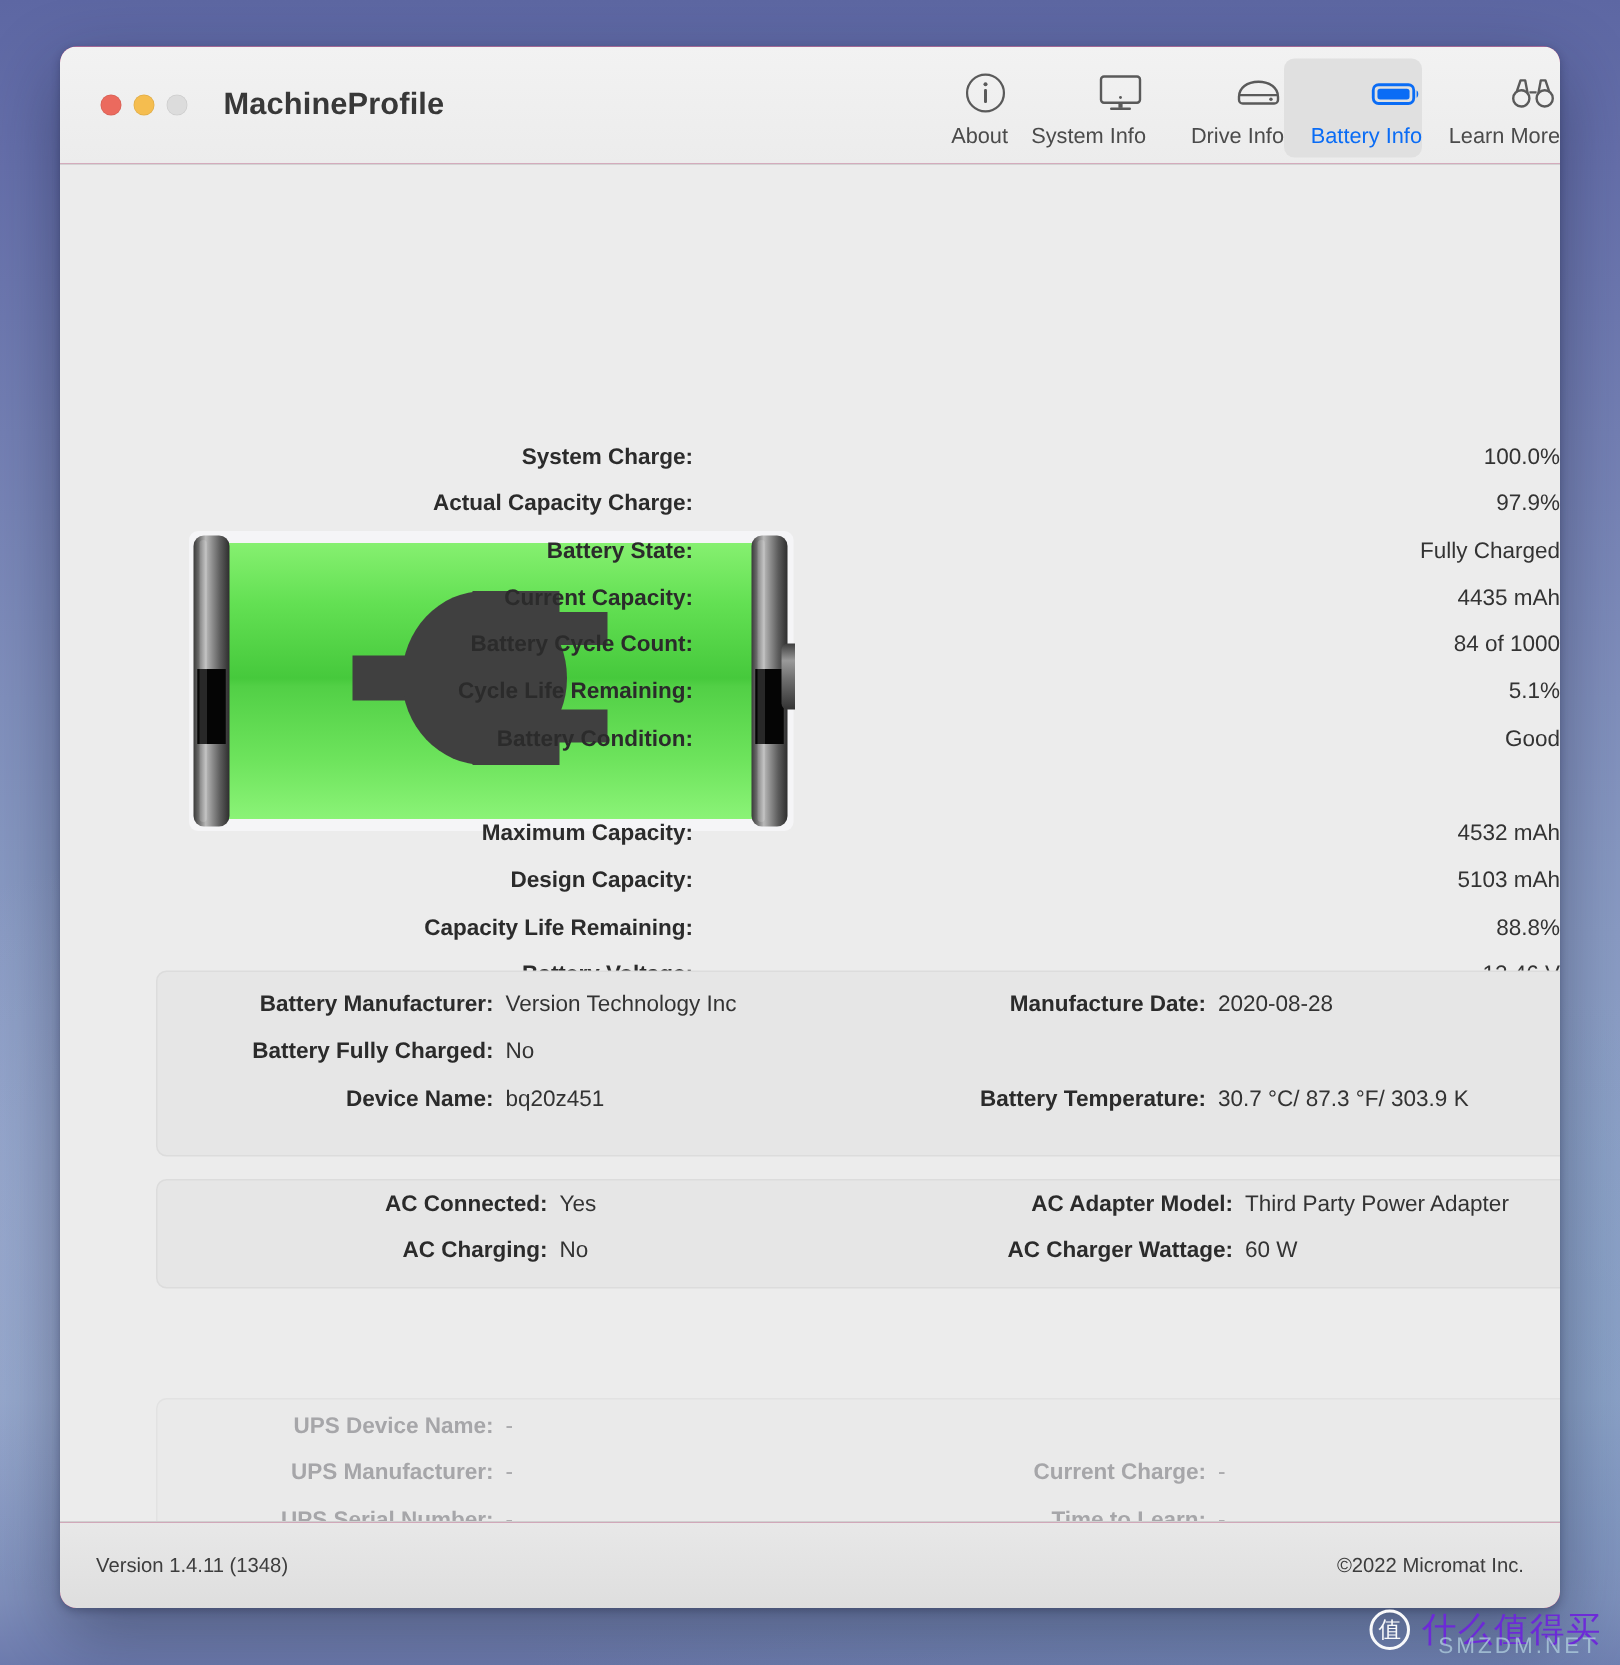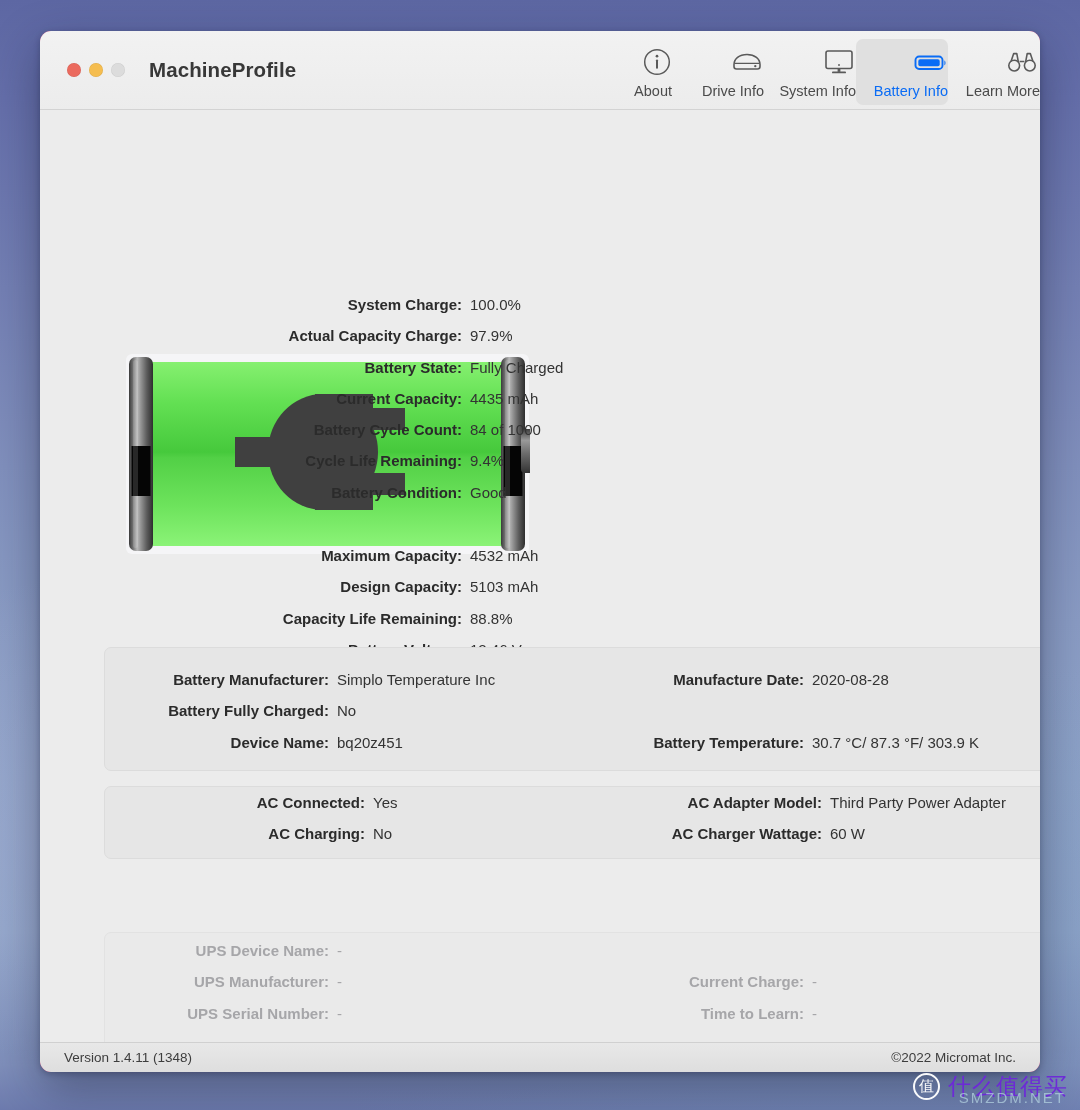--- a/index.html
+++ b/index.html
@@ -129,20 +129,21 @@
   
   .info-block {
     position: absolute;
     left: 0;
     width: 1000px;
   }
   .row {
     display: flex;
     align-items: baseline;
     height: 31.3px;
+    justify-content: space-between;
   }
   .row .lab {
     width: 430px;
     text-align: right;
     font-size: 15px;
     font-weight: bold;
     color: #2b2b2b;
     padding-right: 8px;
     white-space: nowrap;
   }
@@ -198,21 +199,21 @@
     background: repeating-linear-gradient(90deg,
       #c4c4c4 0px, #d8d8d8 6px, #bdbdbd 11px, #d2d2d2 17px,
       #c8c8c8 23px, #dadada 29px, #c0c0c0 34px, #d6d6d6 41px);
     filter: blur(2.6px);
     opacity: 0.95;
     vertical-align: -2px;
   }
 
   
   .footer {
-    height: 30px;
+    height: 58px;
     flex: none;
     background: linear-gradient(to bottom, #e8e8e8 0%, #dedede 100%);
     border-top: 1px solid #d0d0d0;
     display: flex;
     align-items: center;
     justify-content: space-between;
     padding: 0 24px;
   }
   .footer span {
     font-size: 13.5px;
@@ -276,39 +277,39 @@
             <circle cx="15" cy="9.2" r="1.35" fill="#5a5a5a"></circle>
             <rect x="14" y="12.4" width="2" height="9.3" rx="0.9" fill="#5a5a5a"></rect>
           </svg>
         </div>
         <div class="tb-label">About</div>
       </div>
 
       <div class="tb-item">
         <div class="tb-icon">
           <svg width="34" height="30" viewBox="0 0 34 30">
+            <rect x="4" y="4" width="26" height="17.5" rx="2" fill="none" stroke="#5a5a5a" stroke-width="1.6"></rect>
+            <circle cx="17" cy="18" r="0.95" fill="#5a5a5a"></circle>
+            <rect x="15.6" y="21.5" width="2.8" height="3.4" fill="#5a5a5a"></rect>
+            <rect x="10" y="24.6" width="14" height="1.7" rx="0.85" fill="#5a5a5a"></rect>
+          </svg>
+        </div>
+        <div class="tb-label">System Info</div>
+      </div>
+
+      <div class="tb-item">
+        <div class="tb-icon">
+          <svg width="34" height="30" viewBox="0 0 34 30">
             <path d="M4 19.5 V17.5 C4 11.8 9.2 7.5 17 7.5 C24.8 7.5 30 11.8 30 17.5 V19.5 
                      C30 20.9 28.9 22 27.5 22 H6.5 C5.1 22 4 20.9 4 19.5 Z" fill="none" stroke="#5a5a5a" stroke-width="1.6" stroke-linejoin="round"></path>
             <path d="M4.4 16.4 H29.6" stroke="#5a5a5a" stroke-width="1.4"></path>
             <circle cx="25.3" cy="19.2" r="1.15" fill="#5a5a5a"></circle>
           </svg>
         </div>
         <div class="tb-label">Drive Info</div>
-      </div>
-
-      <div class="tb-item">
-        <div class="tb-icon">
-          <svg width="34" height="30" viewBox="0 0 34 30">
-            <rect x="4" y="4" width="26" height="17.5" rx="2" fill="none" stroke="#5a5a5a" stroke-width="1.6"></rect>
-            <circle cx="17" cy="18" r="0.95" fill="#5a5a5a"></circle>
-            <rect x="15.6" y="21.5" width="2.8" height="3.4" fill="#5a5a5a"></rect>
-            <rect x="10" y="24.6" width="14" height="1.7" rx="0.85" fill="#5a5a5a"></rect>
-          </svg>
-        </div>
-        <div class="tb-label">System Info</div>
       </div>
 
       <div class="tb-item selected">
         <div class="tb-icon">
           <svg width="36" height="30" viewBox="0 0 36 30">
             <rect x="3.5" y="9.5" width="27" height="12.5" rx="3.6" fill="none" stroke="#0a6cf5" stroke-width="1.9"></rect>
             <rect x="6.3" y="12.2" width="21.4" height="7.1" rx="1.8" fill="#0a6cf5"></rect>
             <path d="M32.4 13.4 v4.8 c1.5 -0.5 1.5 -4.3 0 -4.8 z" fill="#0a6cf5"></path>
           </svg>
         </div>
@@ -402,21 +403,21 @@
       <div class="row">
         <div class="lab">Current Capacity:</div>
         <div class="val">4435 mAh</div>
       </div>
       <div class="row">
         <div class="lab">Battery Cycle Count:</div>
         <div class="val">84 of 1000</div>
       </div>
       <div class="row">
         <div class="lab">Cycle Life Remaining:</div>
-        <div class="val">9.4%</div>
+        <div class="val">5.1%</div>
       </div>
       <div class="row">
         <div class="lab">Battery Condition:</div>
         <div class="val">Good</div>
       </div>
     </div>
 
     <div class="info-block" style="top:437px;">
       <div class="row">
         <div class="lab">Maximum Capacity:</div>
@@ -433,25 +434,25 @@
       <div class="row">
         <div class="lab">Battery Voltage:</div>
         <div class="val">12.46 V</div>
       </div>
       <div class="row">
         <div class="lab">Battery Current:</div>
         <div class="val">0 mA</div>
       </div>
     </div>
 
-    <div class="panel" style="top:537px; height:124px; padding-top:23px;">
+    <div class="panel" style="top:537px; height:124px; padding-top:13px;">
       <div class="prow">
         <div class="pcol">
           <div class="lab">Battery Manufacturer:</div>
-          <div class="val">Simplo Temperature Inc</div>
+          <div class="val">Version Technology Inc</div>
         </div>
         <div class="pcol">
           <div class="lab">Manufacture Date:</div>
           <div class="val">2020-08-28</div>
         </div>
       </div>
       <div class="prow">
         <div class="pcol">
           <div class="lab">Battery Fully Charged:</div>
           <div class="val">No</div>

